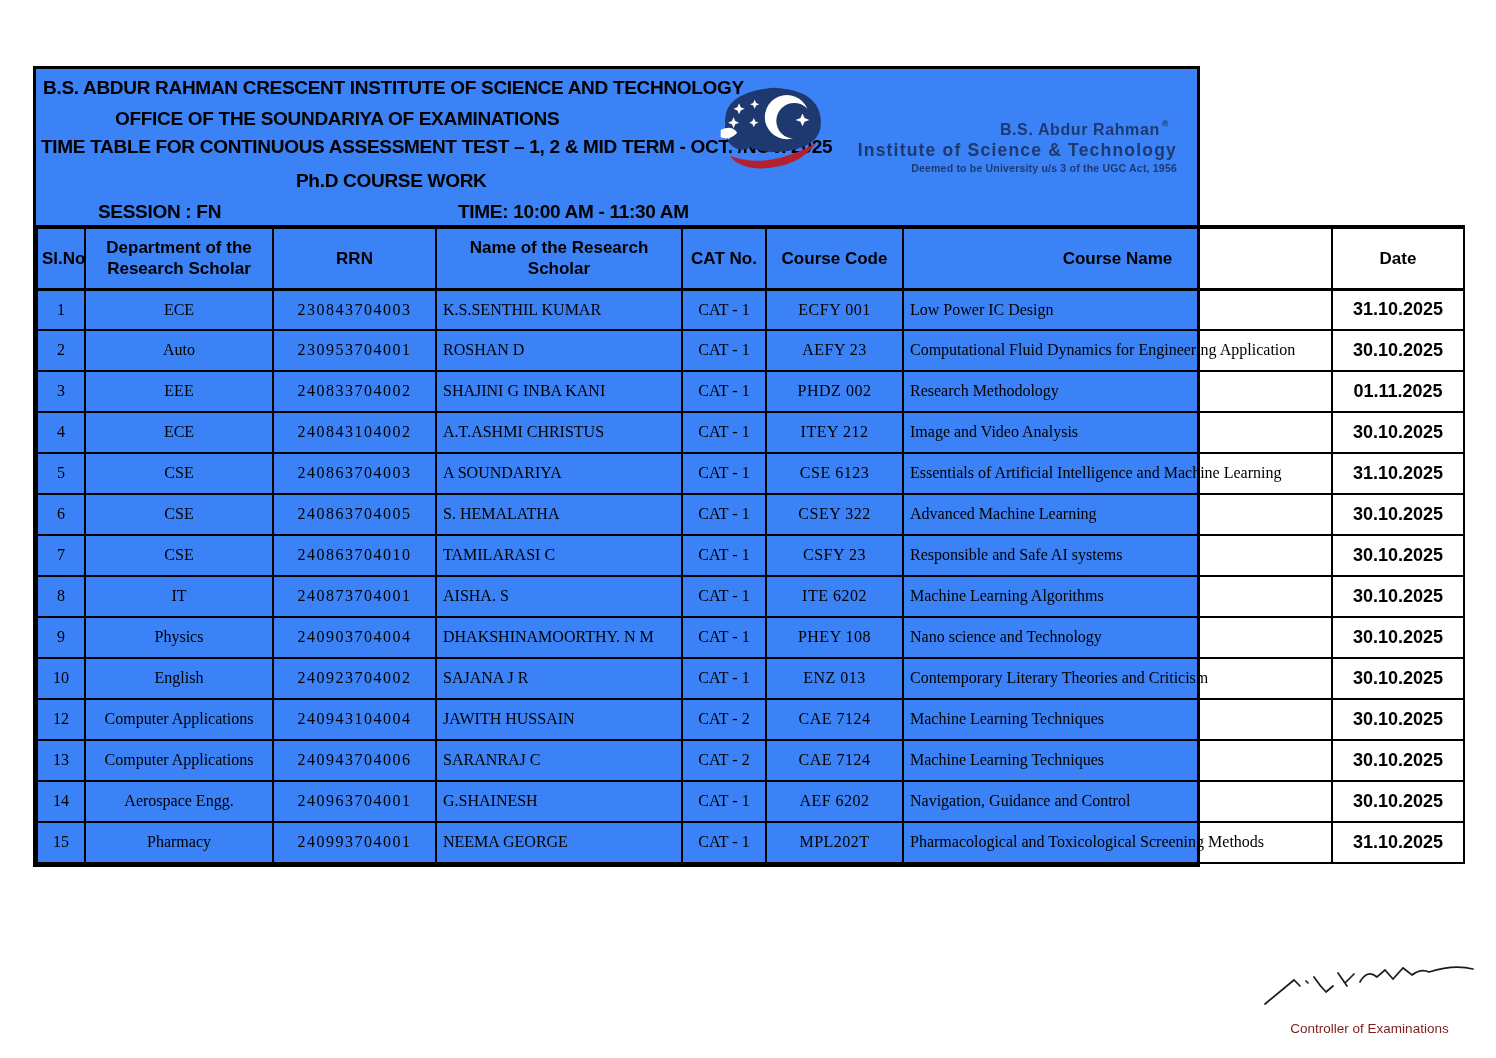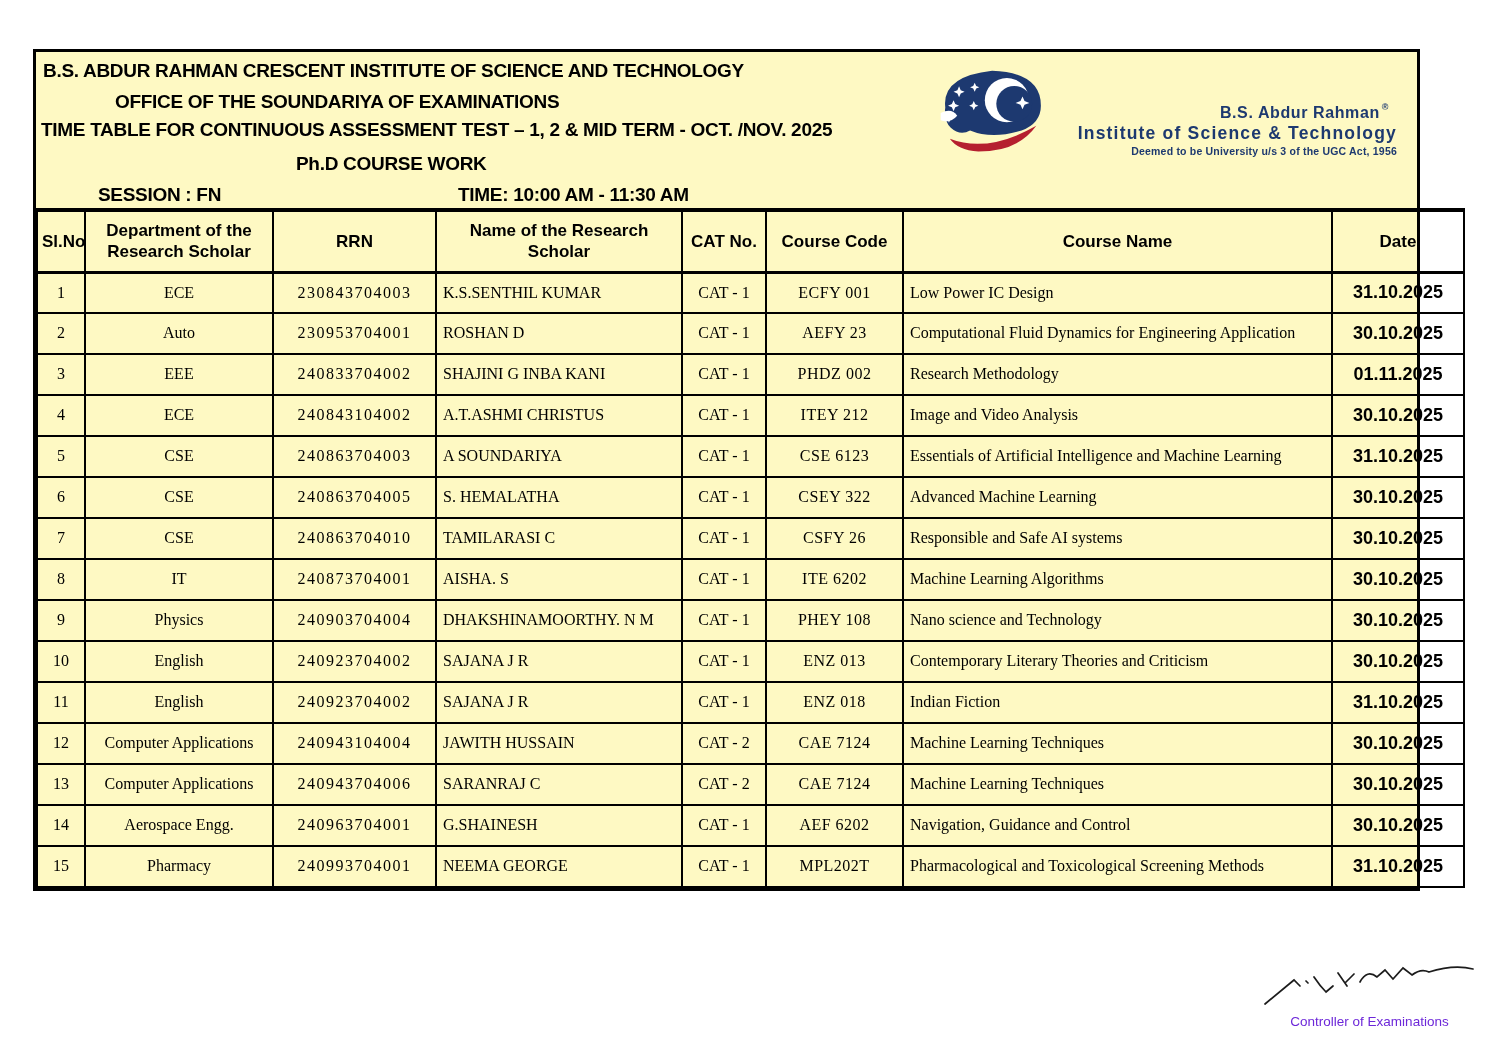--- a/index.html
+++ b/index.html
@@ -4,22 +4,22 @@
 <style>
   * { margin:0; padding:0; box-sizing:border-box; }
   html,body { background:#ffffff; }
   body {
     width:1496px; height:1058px; position:relative; overflow:hidden;
     font-family:"Liberation Sans", sans-serif; color:#000;
   }
 
   
   .document {
-    position:absolute; left:33px; top:49px; width:1387px;
-    border:3px solid #000; background:#fef9c3;
+    position:absolute; left:33px; top:66px; width:1167px;
+    border:3px solid #000; background:#3b82f6;
   }
 
   
   .header-area { position:relative; height:156px; }
   .title-line {
     position:absolute; font-weight:bold; font-size:19px;
     letter-spacing:-0.3px; white-space:nowrap;
   }
   .t1 { left:7px;   top:8px;  }
   .t2 { left:79px;  top:39px; }
@@ -67,21 +67,21 @@
   td.col-3, td.col-6 { text-align:left; padding-left:6px; }
   td.col-7 {
     font-family:"Liberation Sans", sans-serif; font-weight:bold; font-size:18px;
     letter-spacing:0;
   }
   th.col-2, th.col-5 { letter-spacing:0; }
 
   
   .signature { position:absolute; left:1262px; top:960px; width:215px; text-align:center; }
   .signature svg { display:block; width:215px; height:50px; }
-  .signature-label { font-size:13.5px; color:#6d28d9; margin-top:4px; white-space:nowrap; }
+  .signature-label { font-size:13.5px; color:#7f1d1d; margin-top:11px; white-space:nowrap; }
 </style>
 </head>
 <body>
 
 <div class="document">
 
   <div class="header-area">
     <div class="title-line t1">B.S. ABDUR RAHMAN CRESCENT INSTITUTE OF SCIENCE AND TECHNOLOGY</div>
     <div class="title-line t2">OFFICE OF THE SOUNDARIYA OF EXAMINATIONS</div>
     <div class="title-line t3">TIME TABLE FOR CONTINUOUS ASSESSMENT TEST – 1, 2 &amp; MID TERM - OCT. /NOV. 2025</div>
@@ -190,21 +190,21 @@
           <td class="col-5">CSEY 322</td>
           <td class="col-6">Advanced Machine Learning</td>
           <td class="col-7">30.10.2025</td>
         </tr>
         <tr>
           <td class="col-0">7</td>
           <td class="col-1">CSE</td>
           <td class="col-2">240863704010</td>
           <td class="col-3">TAMILARASI C</td>
           <td class="col-4">CAT - 1</td>
-          <td class="col-5">CSFY 26</td>
+          <td class="col-5">CSFY 23</td>
           <td class="col-6">Responsible and Safe AI systems</td>
           <td class="col-7">30.10.2025</td>
         </tr>
         <tr>
           <td class="col-0">8</td>
           <td class="col-1">IT</td>
           <td class="col-2">240873704001</td>
           <td class="col-3">AISHA. S</td>
           <td class="col-4">CAT - 1</td>
           <td class="col-5">ITE 6202</td>
@@ -223,30 +223,20 @@
         </tr>
         <tr>
           <td class="col-0">10</td>
           <td class="col-1">English</td>
           <td class="col-2">240923704002</td>
           <td class="col-3">SAJANA J R</td>
           <td class="col-4">CAT - 1</td>
           <td class="col-5">ENZ 013</td>
           <td class="col-6">Contemporary Literary Theories and Criticism</td>
           <td class="col-7">30.10.2025</td>
-        </tr>
-        <tr>
-          <td class="col-0">11</td>
-          <td class="col-1">English</td>
-          <td class="col-2">240923704002</td>
-          <td class="col-3">SAJANA J R</td>
-          <td class="col-4">CAT - 1</td>
-          <td class="col-5">ENZ 018</td>
-          <td class="col-6">Indian Fiction</td>
-          <td class="col-7">31.10.2025</td>
         </tr>
         <tr>
           <td class="col-0">12</td>
           <td class="col-1">Computer Applications</td>
           <td class="col-2">240943104004</td>
           <td class="col-3">JAWITH HUSSAIN</td>
           <td class="col-4">CAT - 2</td>
           <td class="col-5">CAE 7124</td>
           <td class="col-6">Machine Learning Techniques</td>
           <td class="col-7">30.10.2025</td>

